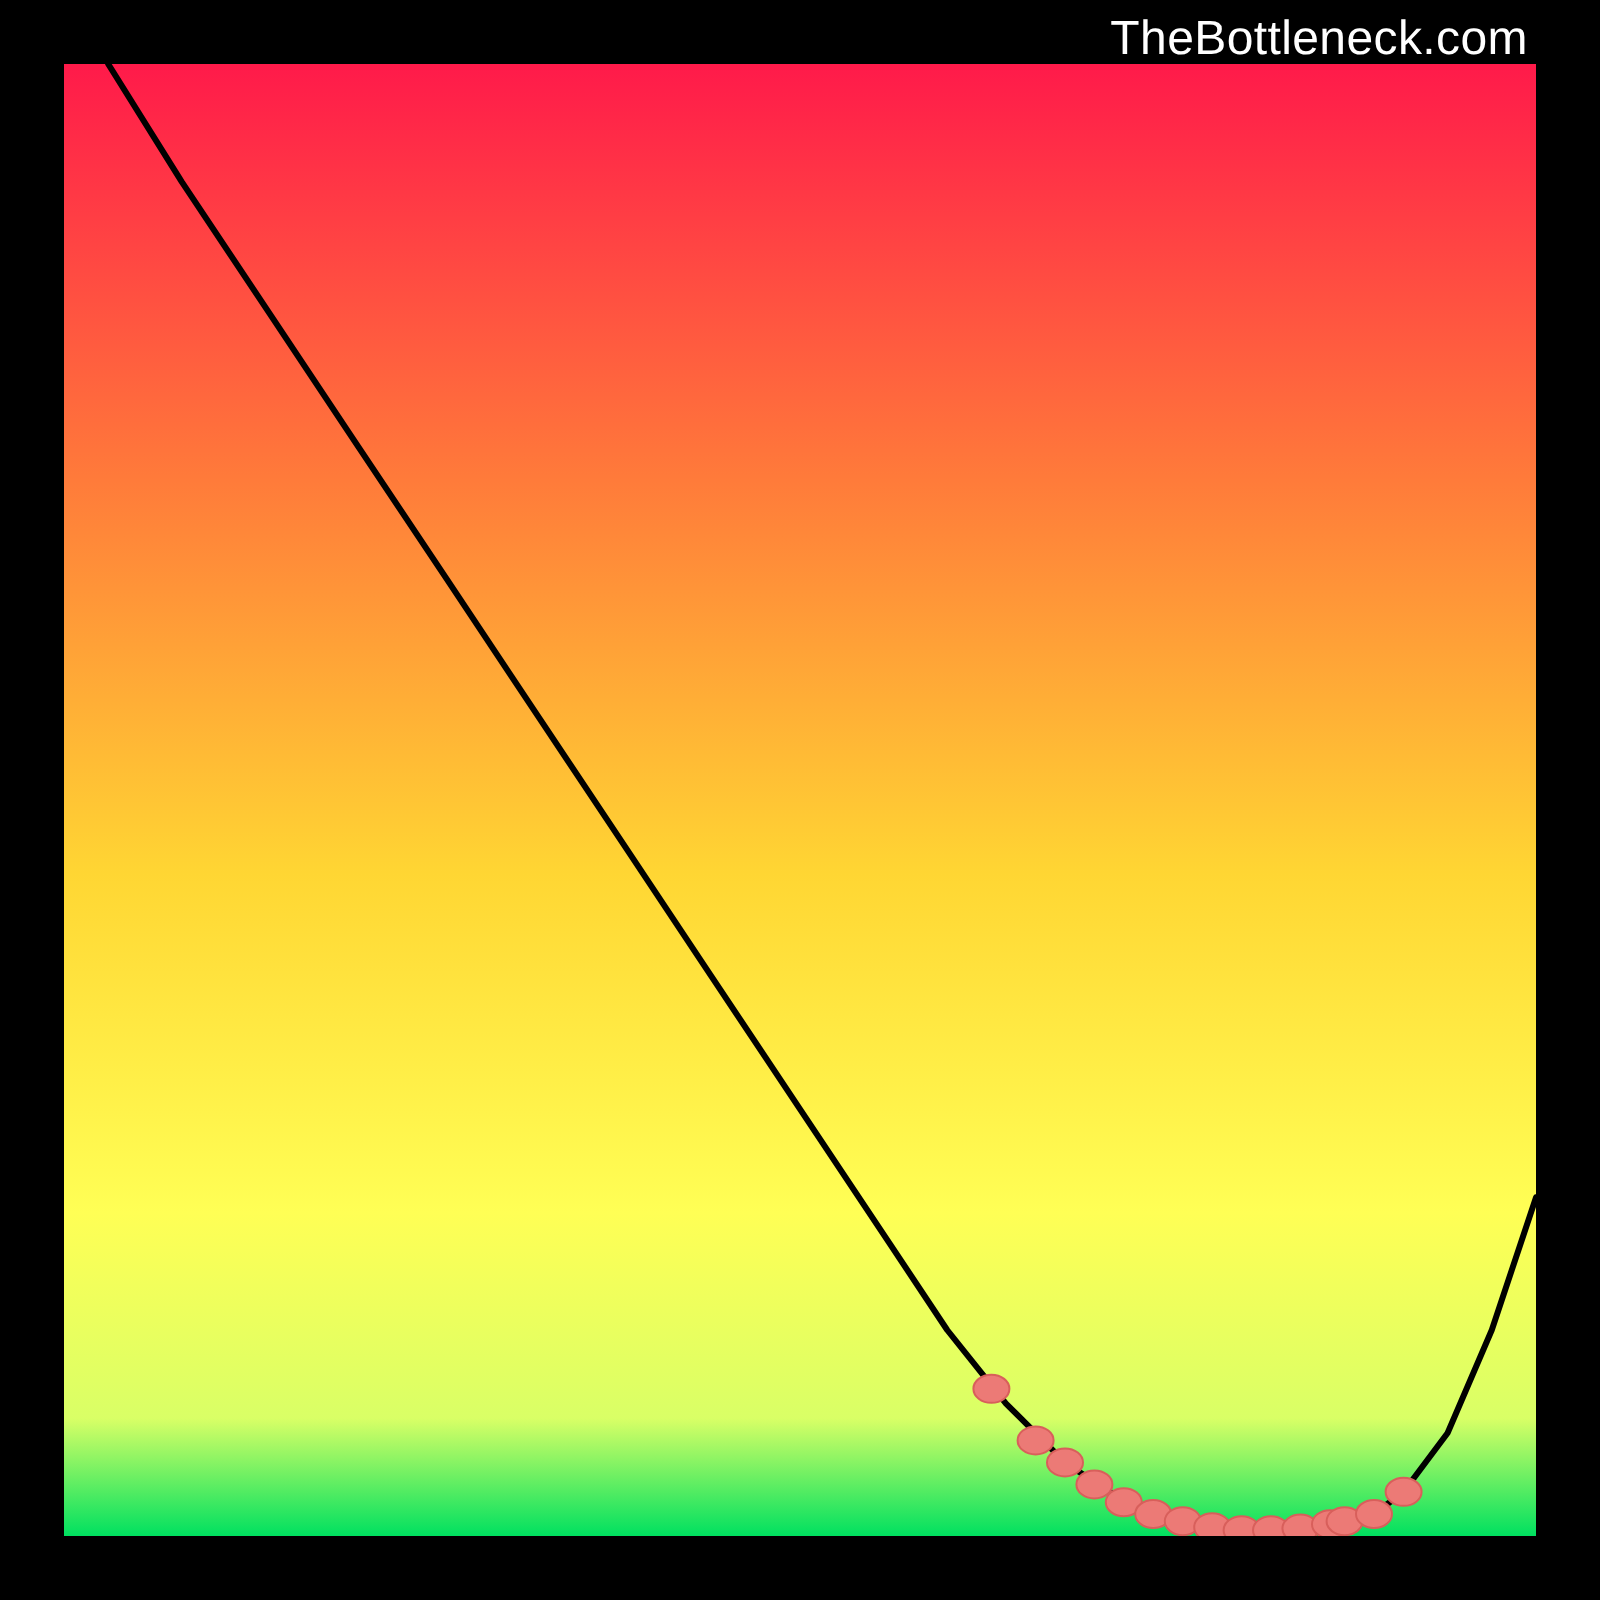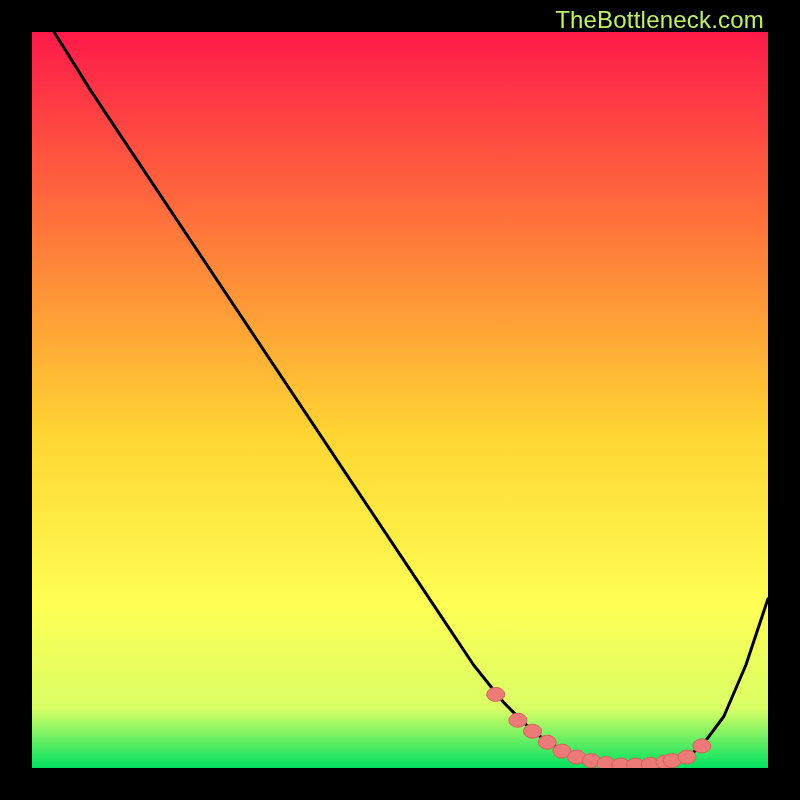--- a/index.html
+++ b/index.html
@@ -25,21 +25,21 @@
     width: 736px;
     height: 736px;
   }
   .watermark {
     position: absolute;
     top: 6px;
     right: 36px;
     font-family: Arial, Helvetica, sans-serif;
     font-size: 24px;
     font-weight: 500;
-    color: #bef264;
+    color: #ffffff;
     letter-spacing: 0.2px;
   }
   svg {
     display: block;
   }
 </style>
 </head>
 <body>
 
 <div class="frame">

